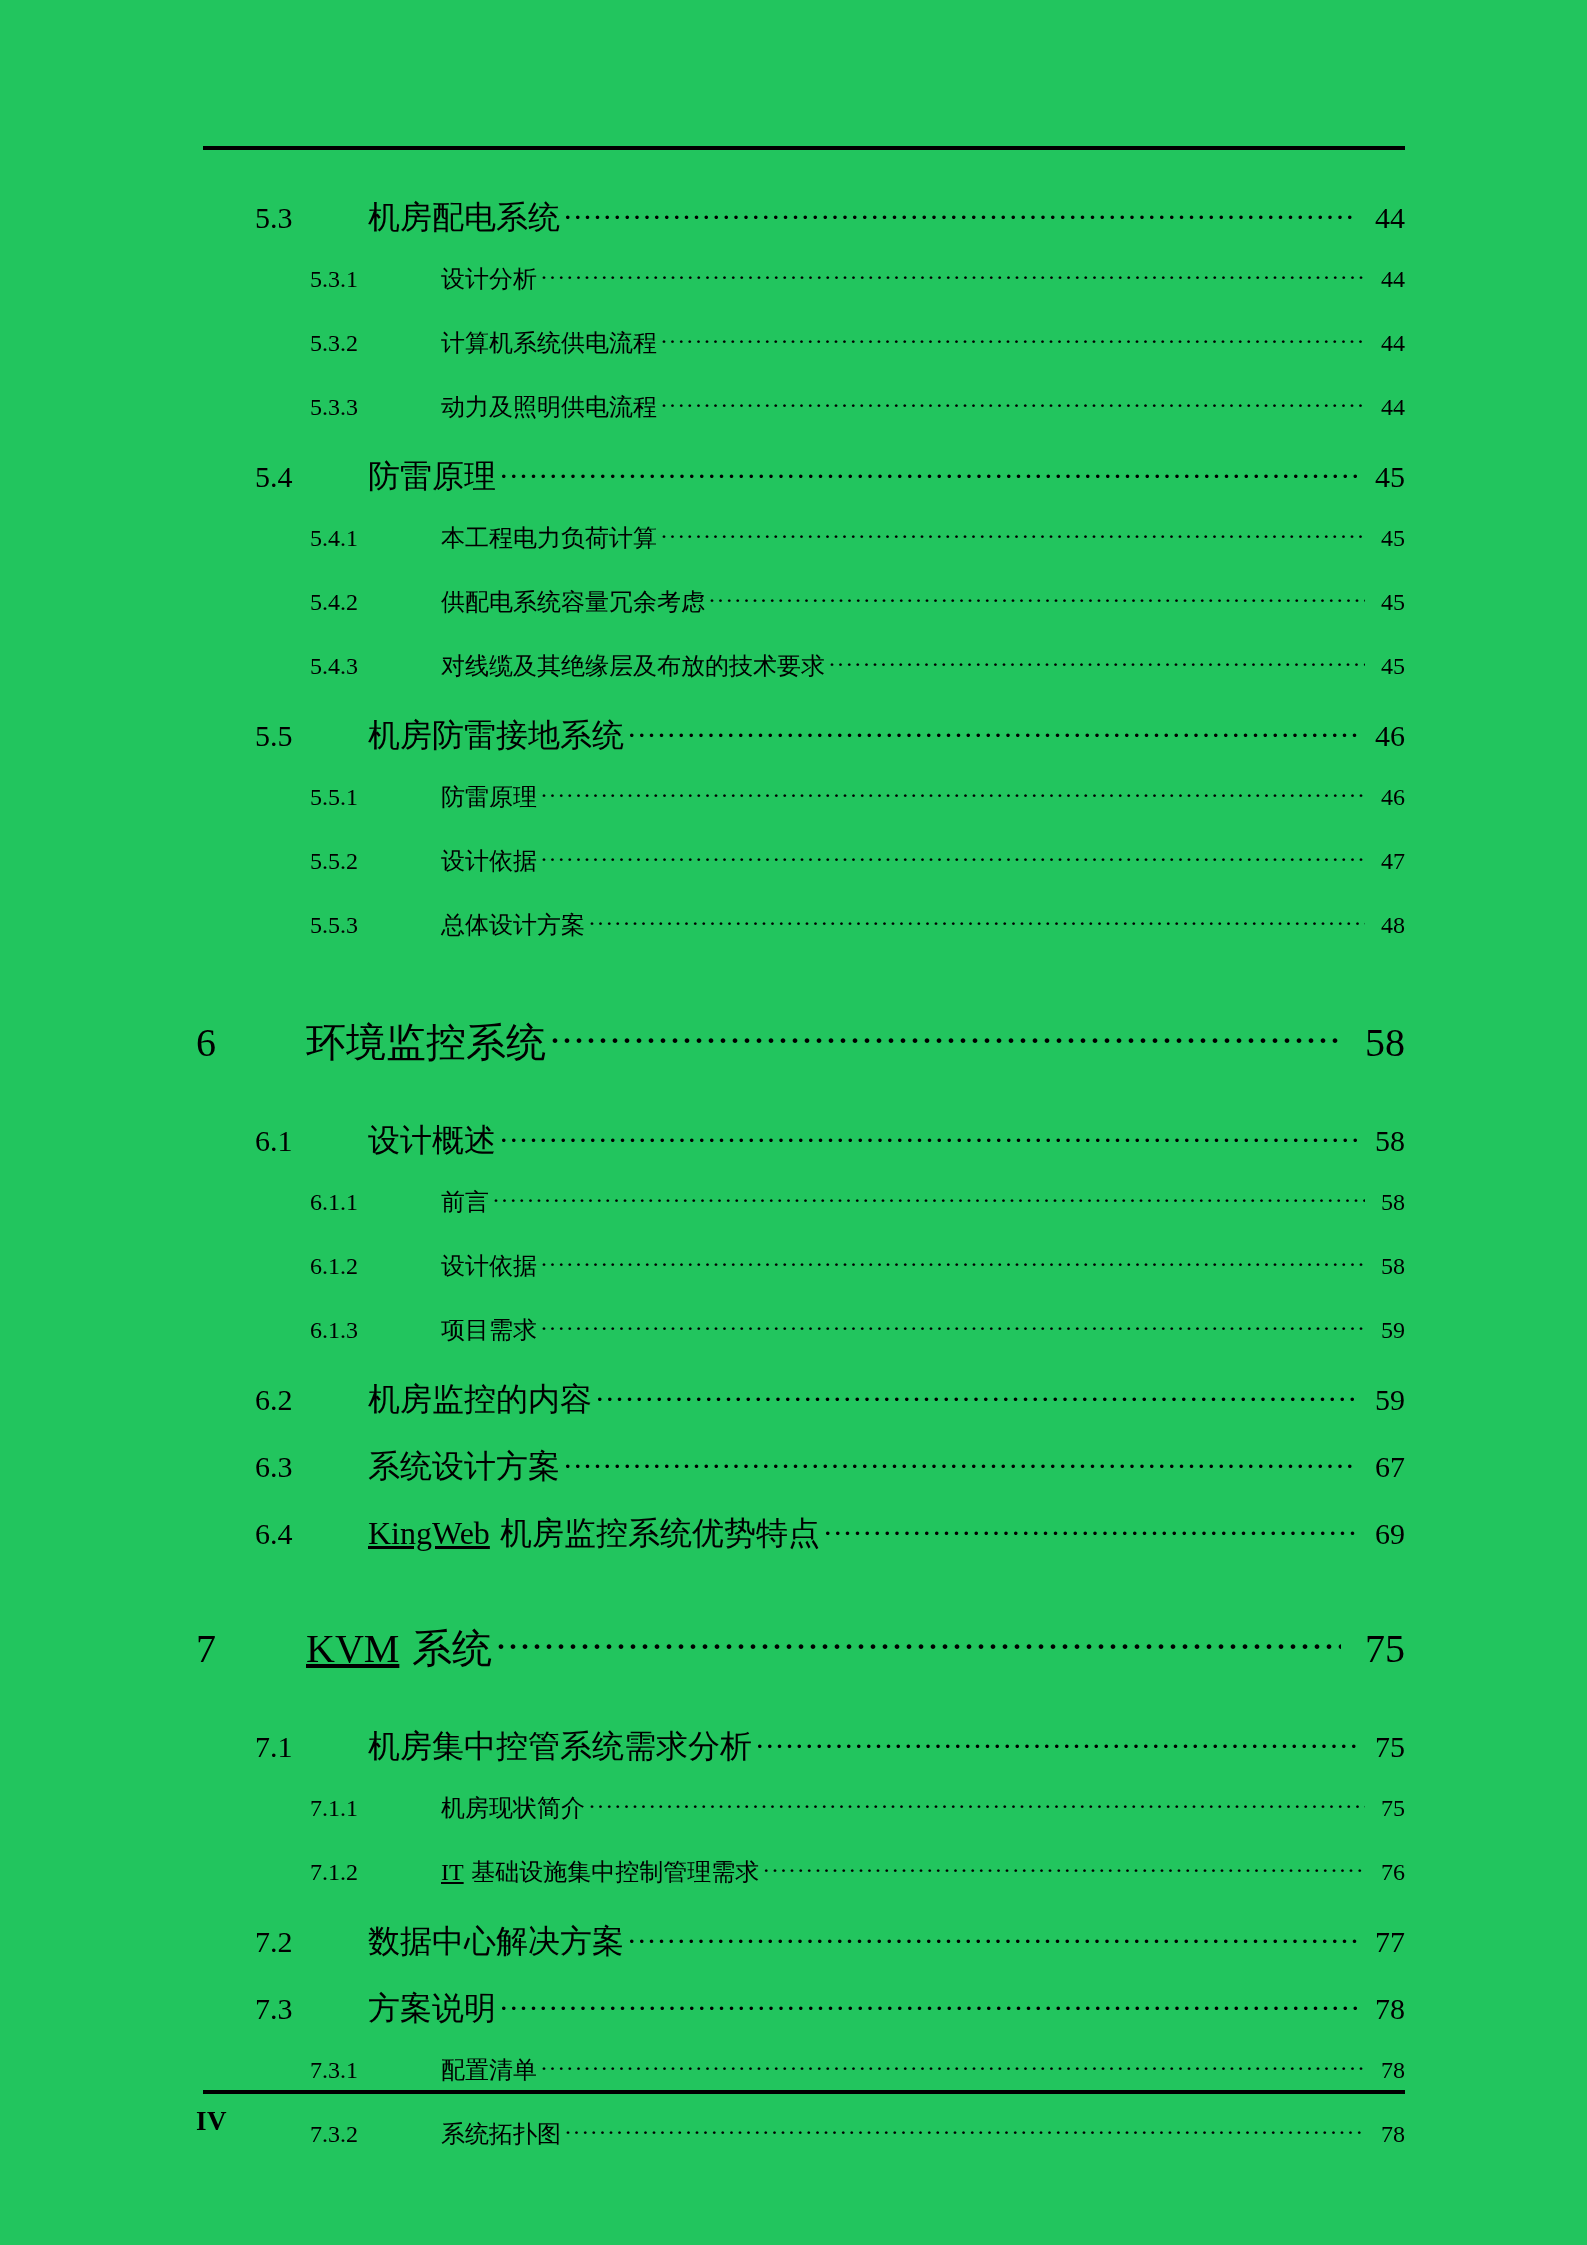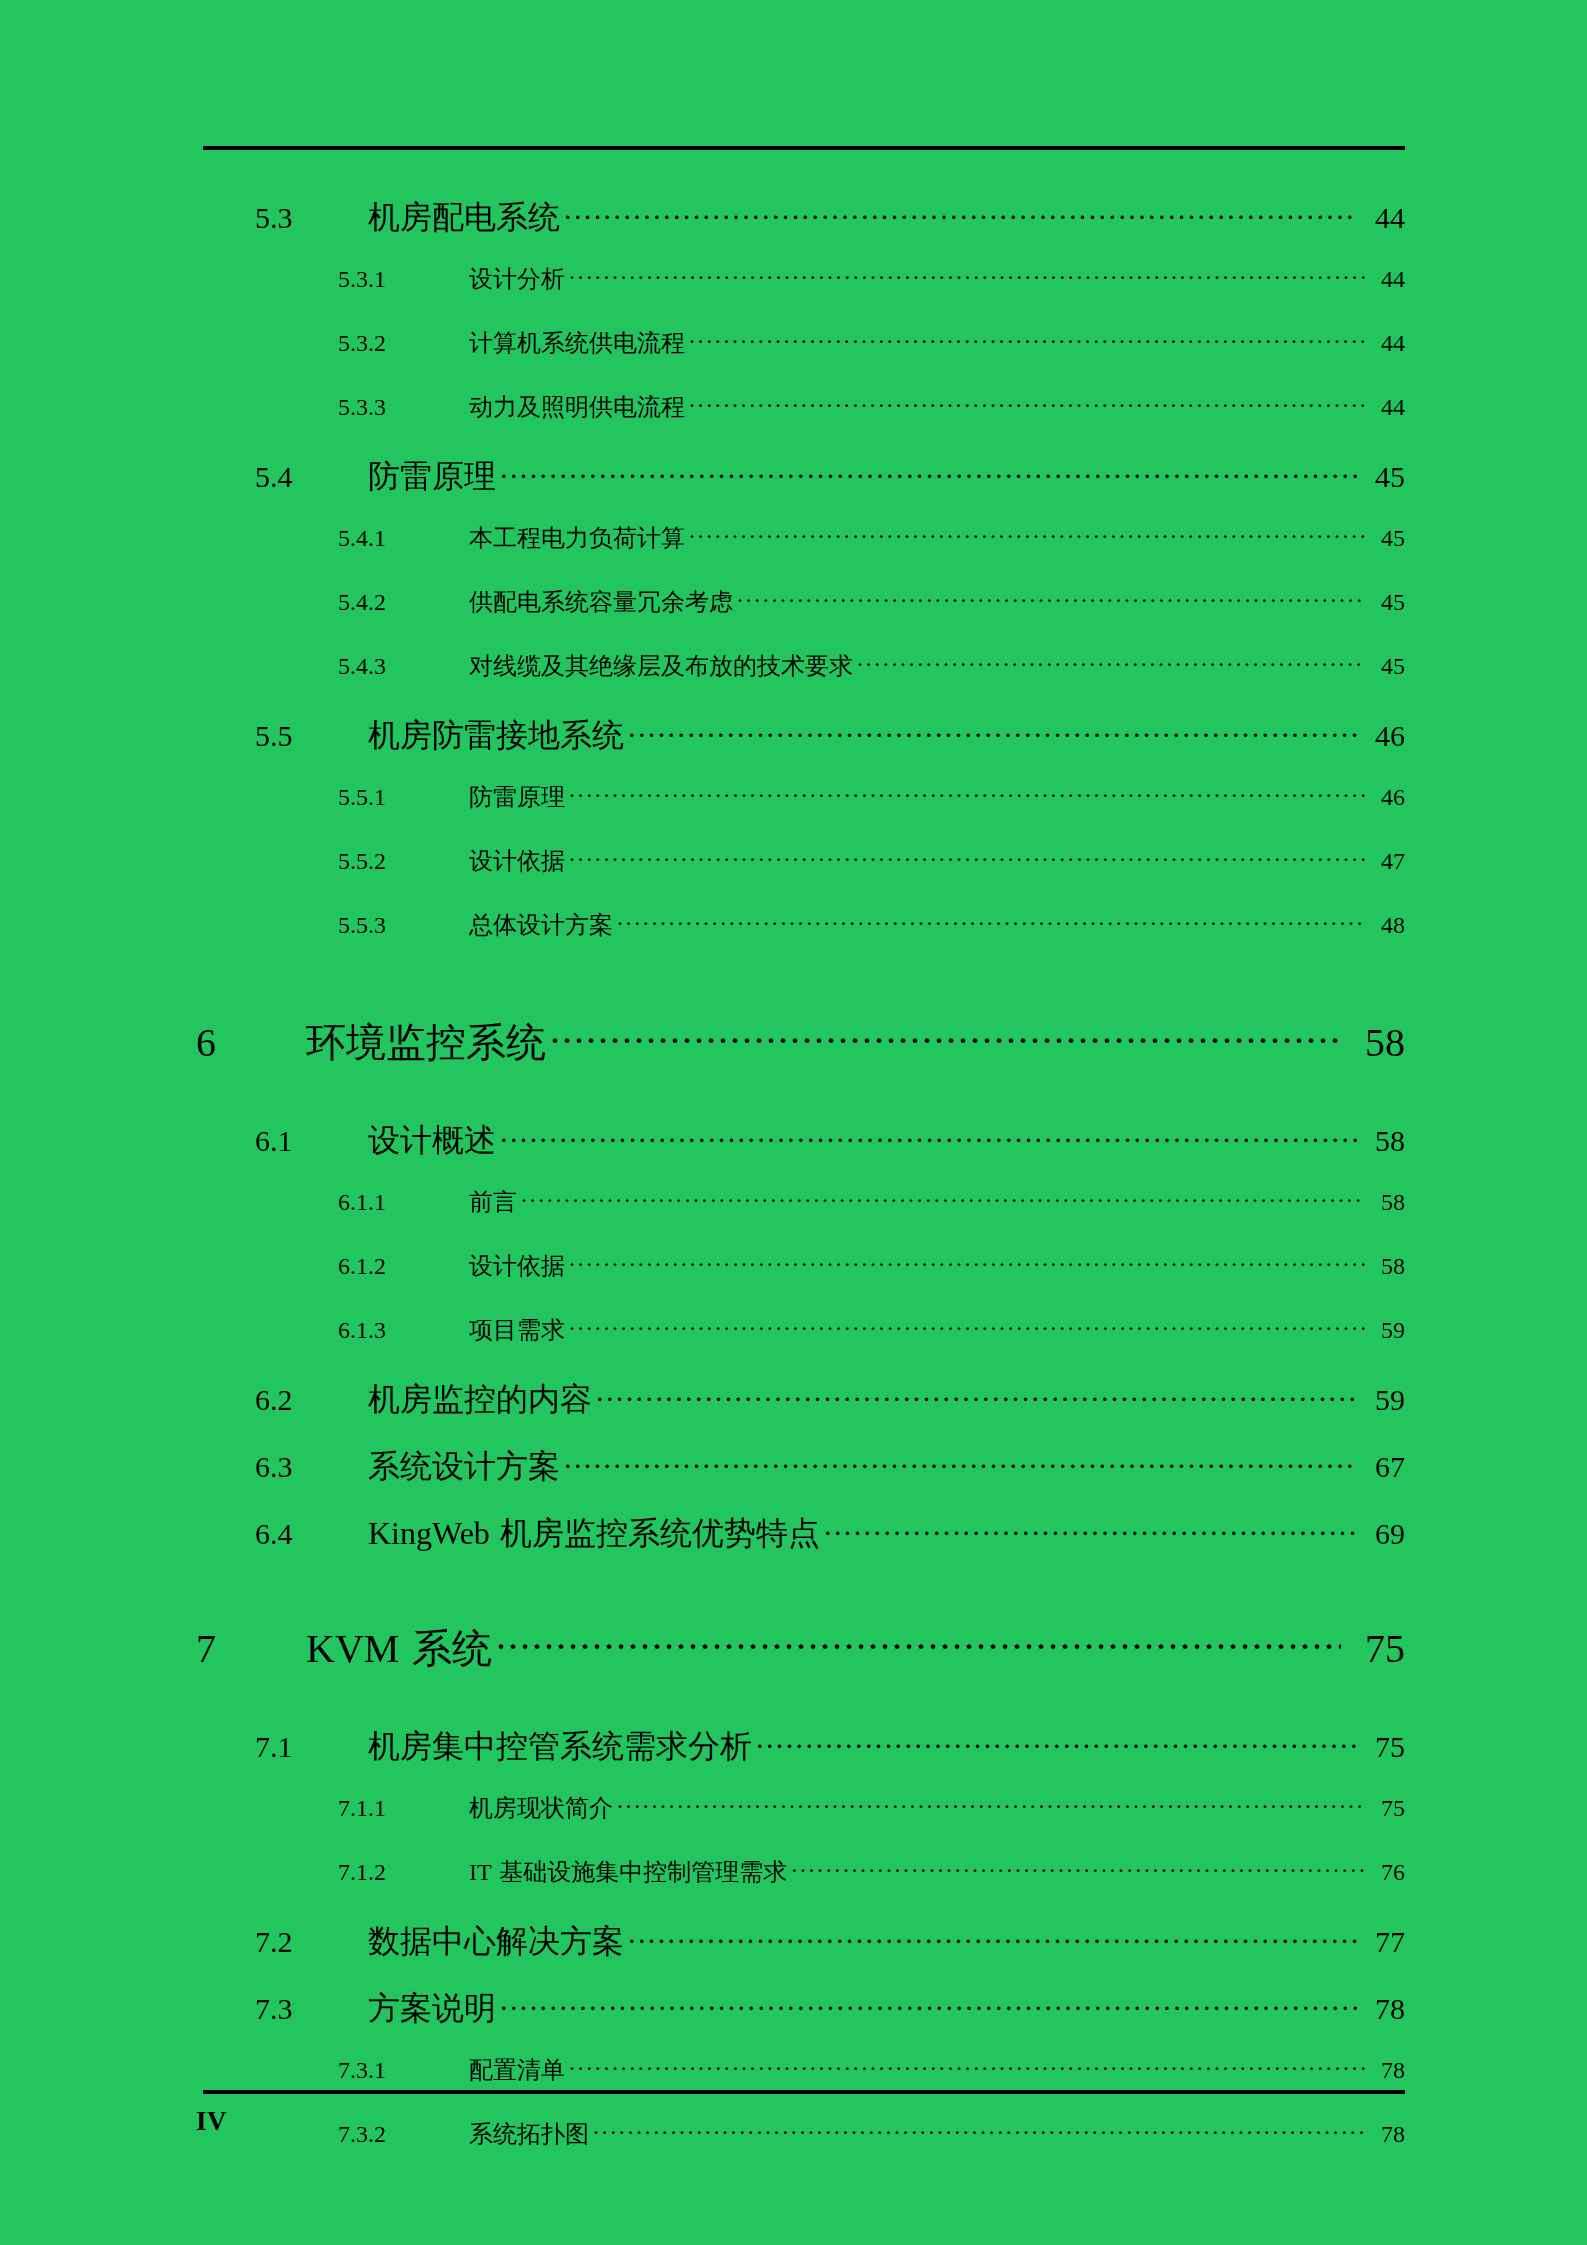--- a/index.html
+++ b/index.html
@@ -116,32 +116,33 @@
   .lvl2 .pg { min-width: 46px; font-size: 30px; }
   .lvl2 .leader::before { font-size: 30px; letter-spacing: 2.4px; }
 
   
   .lvl3 {
     padding-left: 310px;
     padding-right: 182px;
     height: 64px;
     font-size: 24px;
   }
-  .lvl3 .num { width: 115px; margin-left: 28px; }
+  .lvl3 .num { width: 115px; }
   .lvl3 .title {
     font-family: "DejaVu Sans", "Liberation Sans", sans-serif;
     font-size: 24px;
     margin-left: 16px;
   }
   .lvl3 .pg { min-width: 38px; font-size: 24px; }
   .lvl3 .leader::before { font-size: 24px; letter-spacing: 2.6px; }
 
   
   .title .lat {
     font-family: "Liberation Serif", "DejaVu Serif", serif;
+    text-decoration: underline;
   }
 
   .gap-before { margin-top: 28px; }
   .gap-chapter { margin-top: 42px; }
 </style>
 </head>
 <body>
 
 <div class="page">
 

